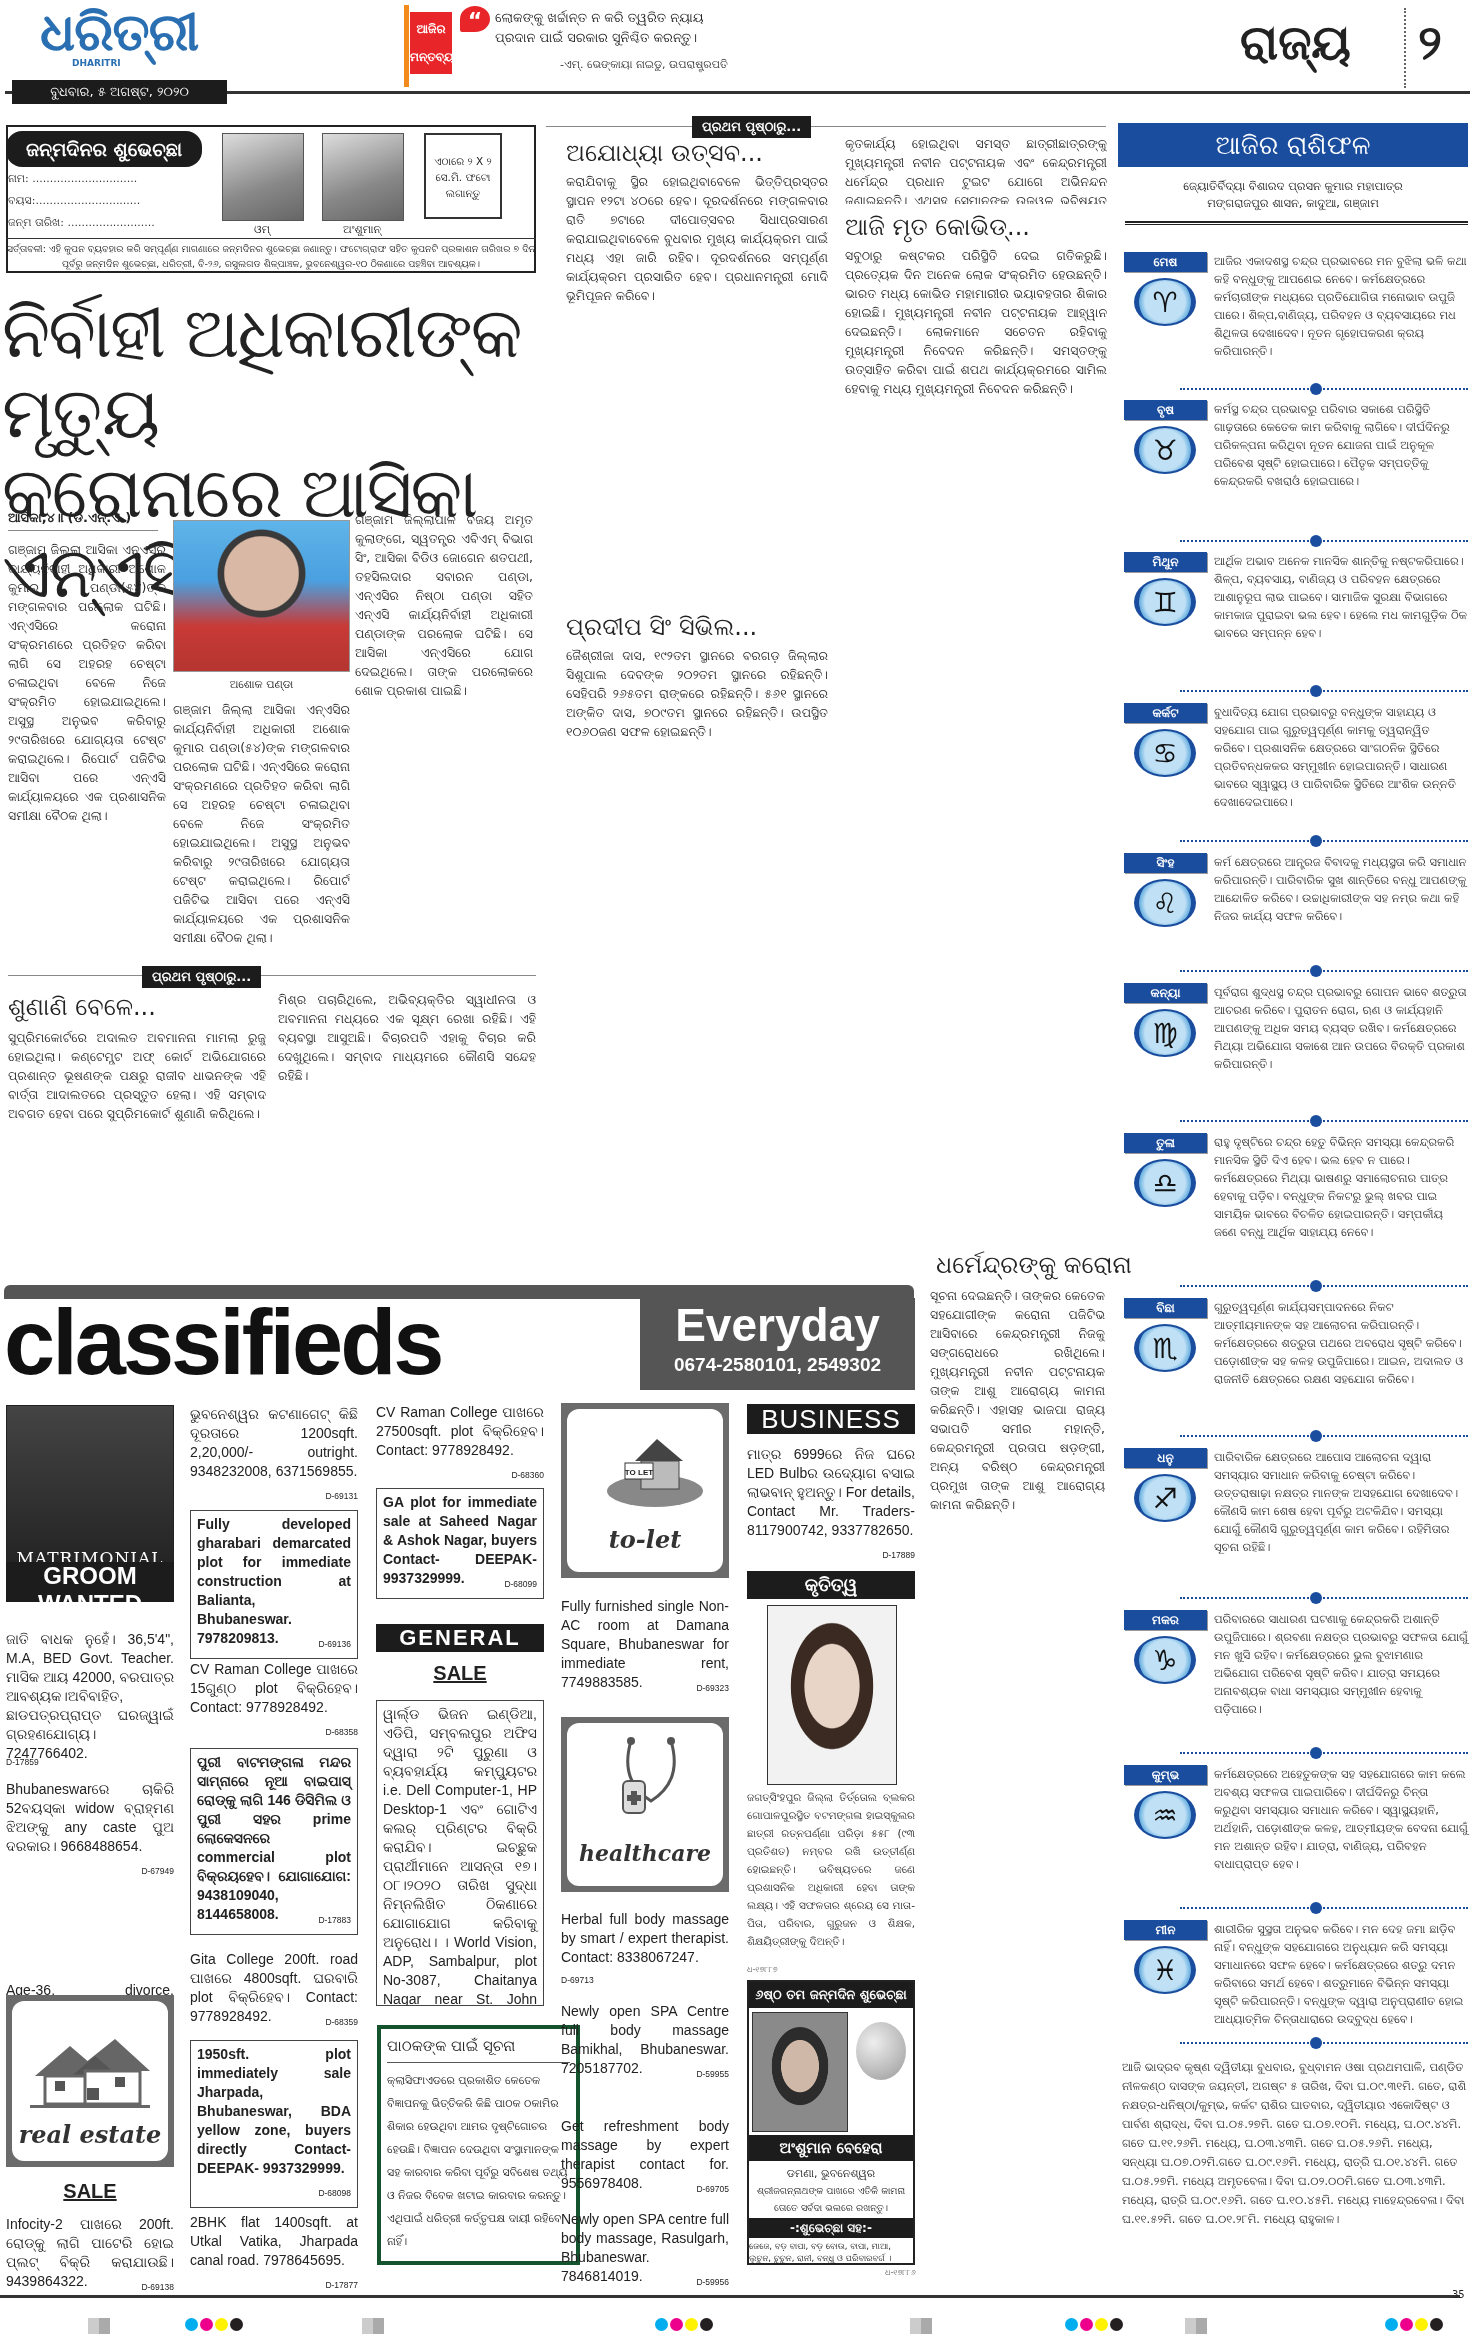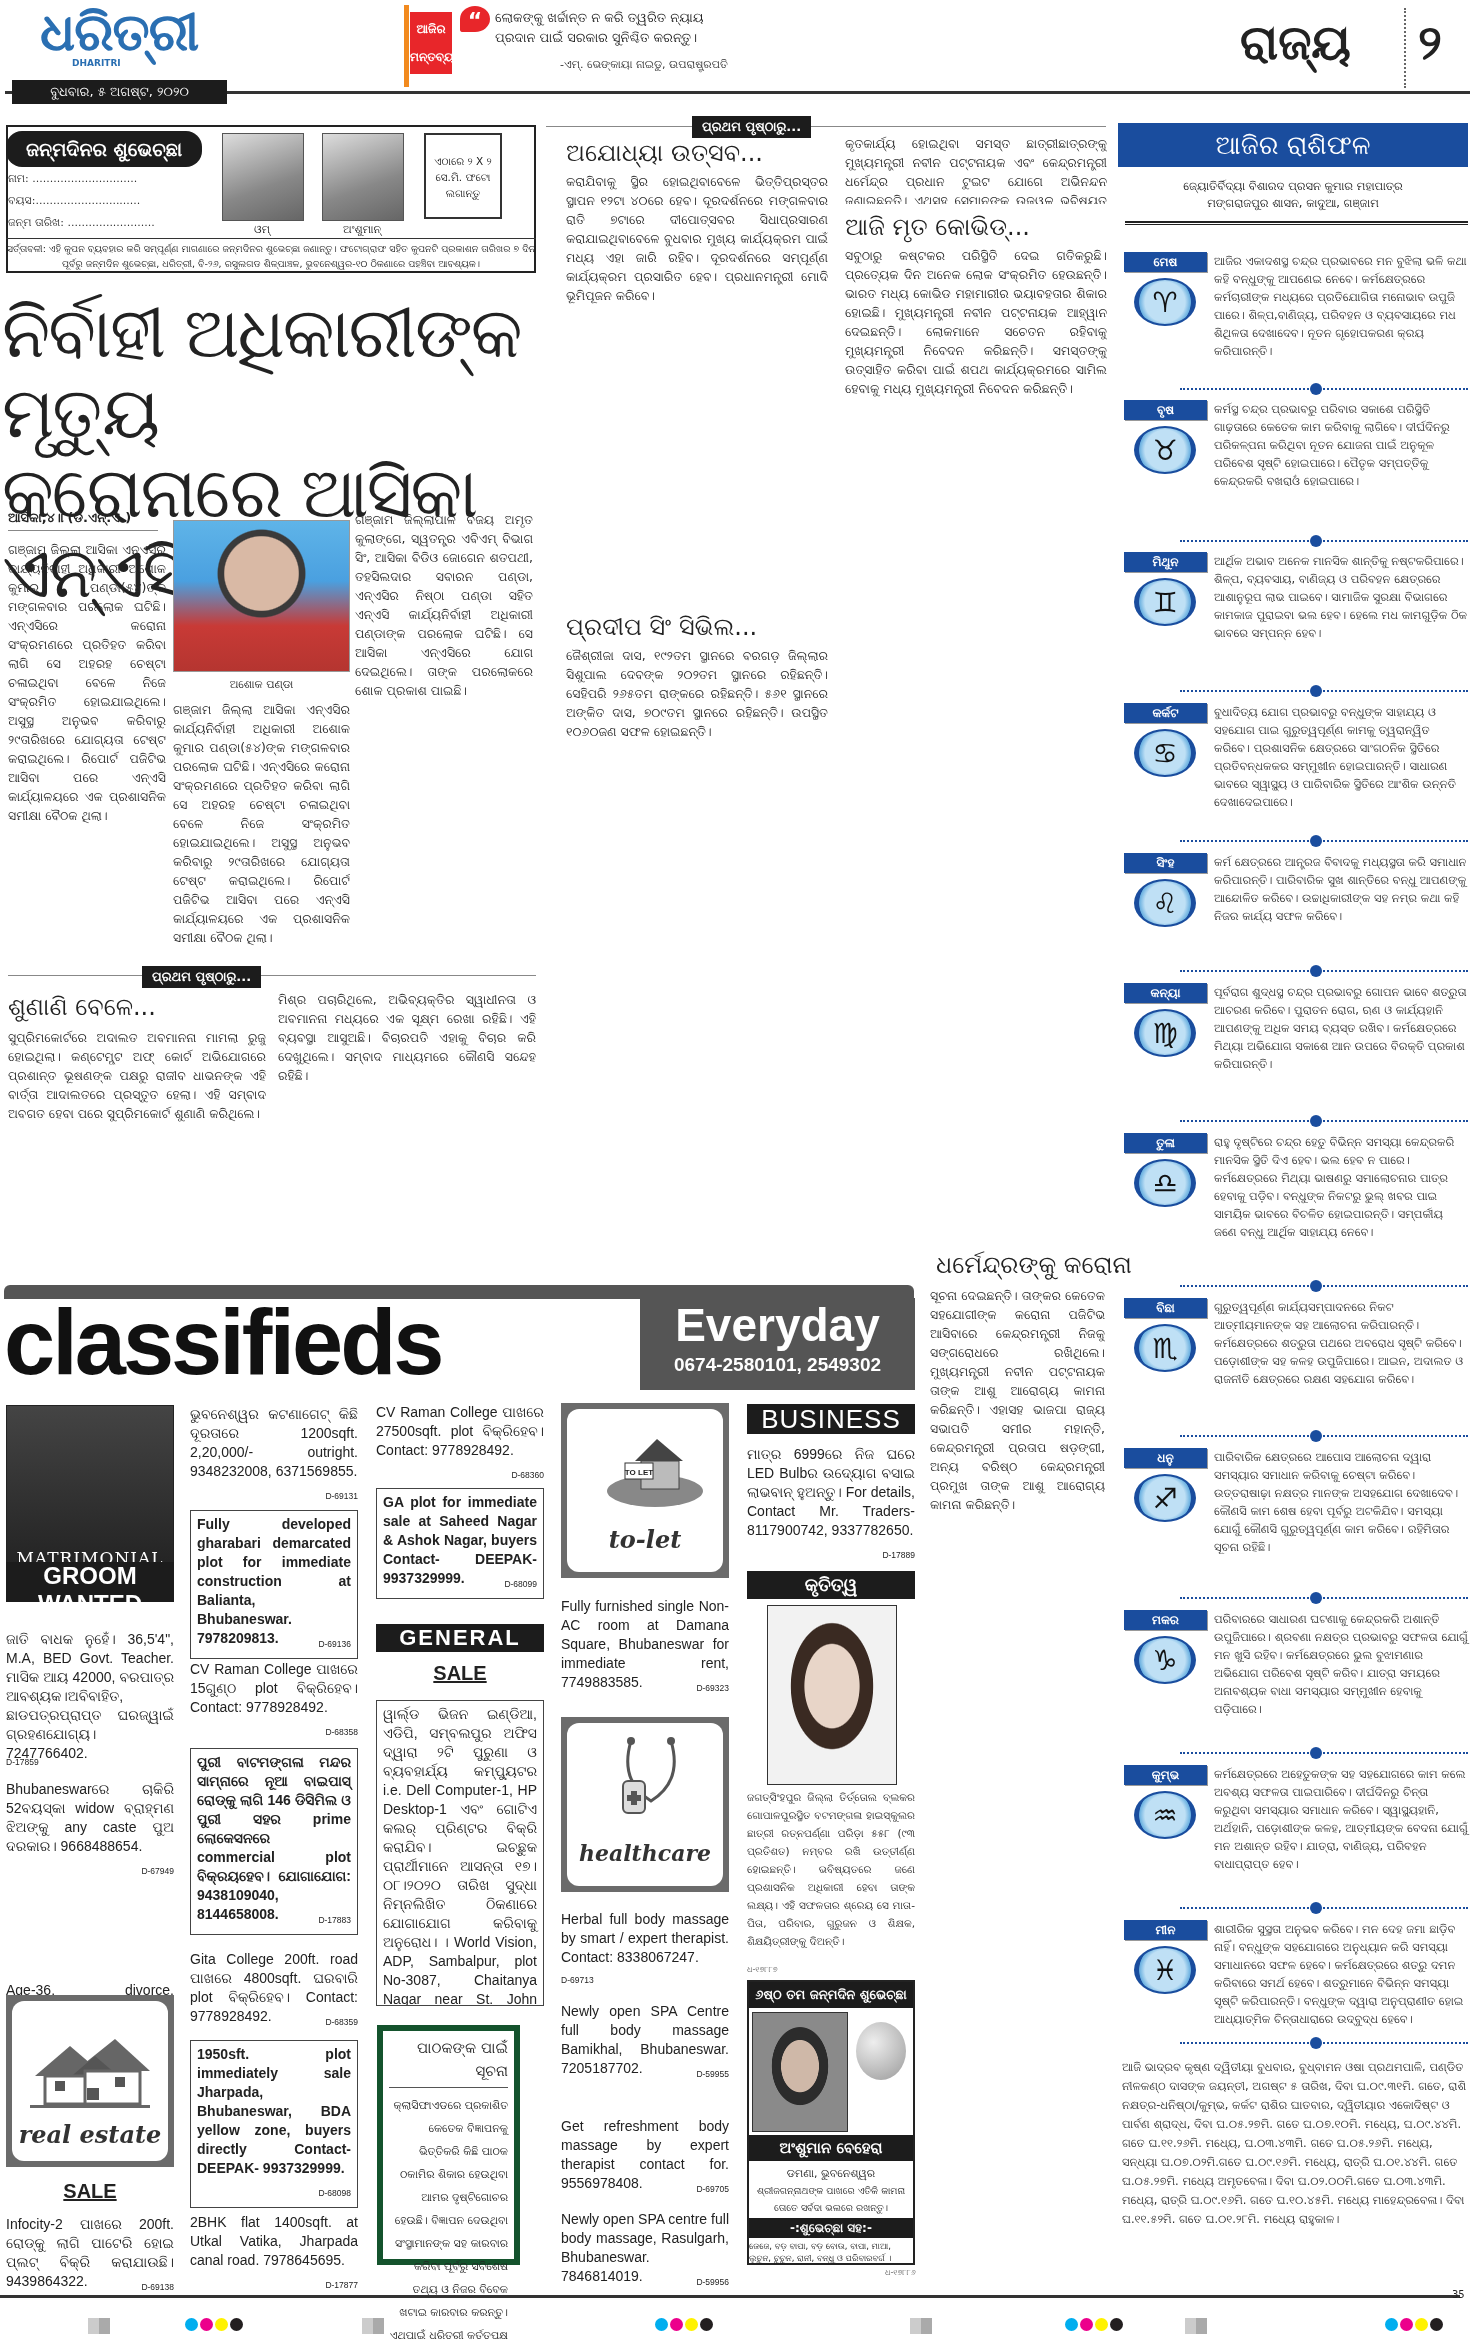--- a/index.html
+++ b/index.html
@@ -220,21 +220,21 @@
   <span>CV Raman College ପାଖରେ 27500sqft. plot ବିକ୍ରିହେବ। Contact: 9778928492.</span> <span class="code">D-68360</span>
 </div>
 <div class="abs ad ad-box" style="left:376px;top:1488px;width:168px">
   <span>GA plot for immediate sale at Saheed Nagar &amp; Ashok Nagar, buyers Contact- DEEPAK- 9937329999.</span> <span class="code">D-68099</span>
 </div>
 <div class="abs cat-black" style="left:376px;top:1624px;width:168px;height:28px;font-size:22px;line-height:28px;letter-spacing:2px">GENERAL</div>
 <div class="abs cat-under" style="left:376px;top:1662px;width:168px">SALE</div>
 <div class="abs ad ad-box" style="left:376px;top:1700px;width:168px;font-weight:normal;height:306px;overflow:hidden">
   <span>ୱାର୍ଲ୍ଡ ଭିଜନ ଇଣ୍ଡିଆ, ଏଡିପି, ସମ୍ବଲପୁର ଅଫିସ ଦ୍ୱାରା ୨ଟି ପୁରୁଣା ଓ ବ୍ୟବହାର୍ଯ୍ୟ କମ୍ପ୍ୟୁଟର i.e. Dell Computer-1, HP Desktop-1 ଏବଂ ଗୋଟିଏ କଲର୍ ପ୍ରିଣ୍ଟର ବିକ୍ରି କରାଯିବ। ଇଚ୍ଛୁକ ପ୍ରାର୍ଥୀମାନେ ଆସନ୍ତା ୧୭।୦୮।୨୦୨୦ ତାରିଖ ସୁଦ୍ଧା ନିମ୍ନଲିଖିତ ଠିକଣାରେ ଯୋଗାଯୋଗ କରିବାକୁ ଅନୁରୋଧ। । World Vision, ADP, Sambalpur, plot No-3087, Chaitanya Nagar near St. John School Chowk, Sambalpur-768001, Ph: 0663-2548530.</span> 
 </div>
-<div class="abs" style="left:377px;top:2025px;width:143px;height:240px;border:6px solid #14532d;padding:6px;text-align:right;font-size:11px;line-height:23px">
+<div class="abs" style="left:377px;top:2025px;width:203px;height:240px;border:4px solid #14532d;padding:6px;text-align:left;font-size:11px;line-height:23px">
   <div style="font-size:15px;border-bottom:1px solid #555;padding-bottom:4px;margin-bottom:6px">ପାଠକଙ୍କ ପାଇଁ ସୂଚନା</div>
   <div>କ୍ଲାସିଫାଏଡରେ ପ୍ରକାଶିତ କେତେକ ବିଜ୍ଞାପନକୁ ଭିତ୍ତିକରି କିଛି ପାଠକ ଠକାମିର ଶିକାର ହେଉଥିବା ଆମର ଦୃଷ୍ଟିଗୋଚର ହେଉଛି। ବିଜ୍ଞାପନ ଦେଉଥିବା ସଂସ୍ଥାମାନଙ୍କ ସହ କାରବାର କରିବା ପୂର୍ବରୁ ସବିଶେଷ ତଥ୍ୟ ଓ ନିଜର ବିବେକ ଖଟାଇ କାରବାର କରନ୍ତୁ। ଏଥିପାଇଁ ଧରିତ୍ରୀ କର୍ତ୍ତୃପକ୍ଷ ଦାୟୀ ରହିବେ ନାହିଁ।</div>
 </div>
 
 <div class="abs icon-tile" style="left:561px;top:1403px;width:168px;height:175px">
   <div class="icon-tile-inner">
     <svg width="110" height="90" viewBox="0 0 110 90" style="position:absolute;left:28px;top:12px">
       <ellipse cx="60" cy="70" rx="48" ry="16" fill="#888"></ellipse>
       <polygon points="40,40 62,18 88,40" fill="#444"></polygon>
       <rect x="46" y="40" width="38" height="28" fill="#bbb" stroke="#444"></rect>

